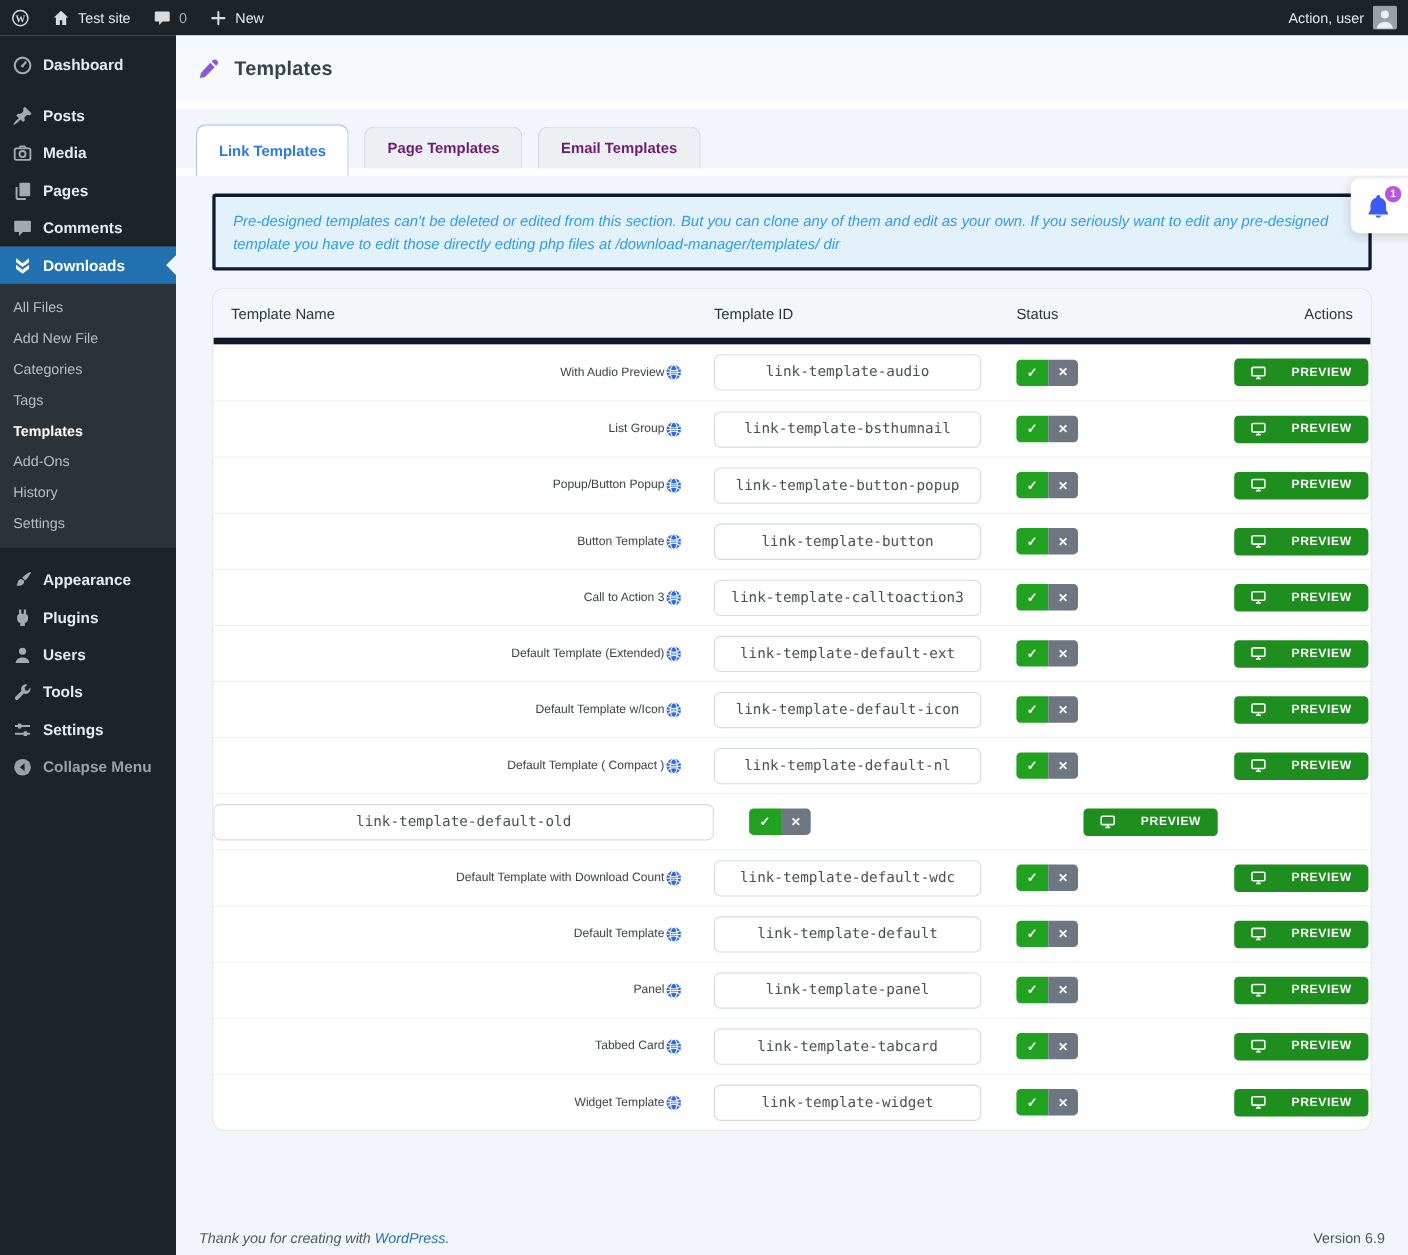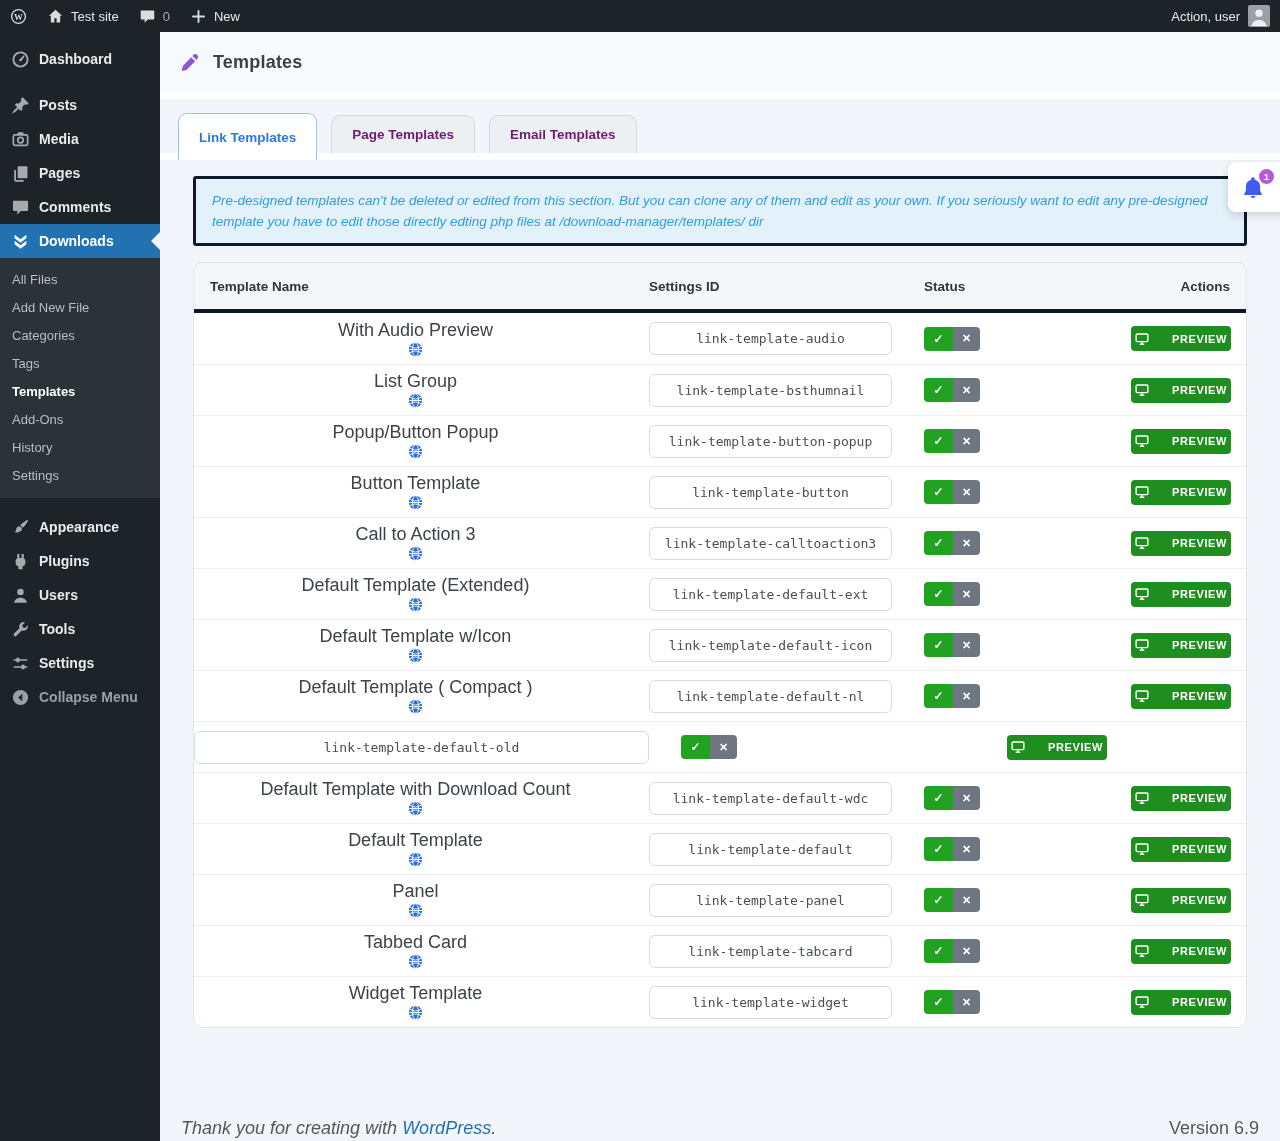--- a/index.html
+++ b/index.html
@@ -68,51 +68,51 @@
   .tabs-strip { height:7px; background:#fff; }
 
   .notice {
     margin:16px 33px 0; background:#e3f1fb; border:3px solid #0f172a; border-radius:3px;
     padding:11px 16px; font-style:italic; color:#2d9ee2; font-size:13.5px; line-height:21px;
   }
 
   
   .tablebox { margin:16px 33px 0; background:#fff; border:1px solid #e0e6ec; border-radius:10px; overflow:hidden; }
   .trow { display:grid; grid-template-columns:455px 243px 230px 1fr; align-items:center; }
-  .thead { height:50px; background:#f4f7fa; border-bottom:4px solid #0f172a; font-weight:700; color:#2f353b; font-size:13.5px; }
+  .thead { height:50px; background:#f4f7fa; border-bottom:6px solid #0f172a; font-weight:400; color:#2f353b; font-size:13.5px; }
   .th-name { padding-left:16px; }
   .th-status { padding-left:32px; }
   .th-actions { text-align:right; padding-right:16px; }
   .row { height:51px; }
   .rows .row + .row { border-top:1px solid #edf0f3; }
-  .cell-name { display:flex; align-items:center; justify-content:flex-end; padding:0 28px 0 16px; color:#3c434a; font-size:18px;flex-direction:column; }
+  .cell-name { display:flex; align-items:center; justify-content:flex-end; padding:0 28px 0 16px; color:#3c434a; font-size:11px; }
   .globe { width:17px; height:17px; flex:none; }
   .cell-id input {
     width:100%; height:33px; border:1px solid #d5dbe1; border-radius:6px; background:#fff;
     text-align:center; font-family:"DejaVu Sans Mono", monospace; font-size:13px; color:#4a4f55; outline:none;
   }
   .cell-status { padding-left:32px; display:flex; }
   .btn-check {
     width:29px; height:24px; background:#21a321; color:#fff; border:none; border-radius:4px 0 0 4px;
     font-size:12px; font-weight:700; display:flex; align-items:center; justify-content:center; cursor:pointer;
   }
   .btn-x {
     width:27px; height:24px; background:#6e7781; color:#fff; border:none; border-radius:0 4px 4px 0;
     font-size:11px; font-weight:700; display:flex; align-items:center; justify-content:center; cursor:pointer;
   }
   .cell-actions { display:flex; justify-content:flex-end; padding-right:15px; }
   .btn-preview {
     height:25px; display:flex; align-items:center; gap:23px; background:#1e8e1e; color:#fff; border:none;
-    border-radius:4px; padding:0 4px; font-size:11px; font-weight:700; letter-spacing:.6px;
+    border-radius:4px; padding:0 15px; font-size:11px; font-weight:700; letter-spacing:.6px;
     cursor:pointer; font-family:inherit;
   }
   .btn-preview .mon { width:14px; height:14px; }
 
   
-  .footerbar { display:flex; justify-content:space-between; align-items:center; margin:90px 21px 0; font-size:18px; color:#50575e; }
+  .footerbar { display:flex; justify-content:space-between; align-items:center; margin:90px 21px 0; font-size:13px; color:#50575e; }
   .footer-left { font-style:italic; }
   .footer-left a { color:#2271b1; cursor:pointer; }
 
   
   .bell-box {
     position:absolute; top:162px; left:1228px; width:72px; height:50px; background:#fff;
     border-radius:8px; box-shadow:0 3px 10px rgba(0,0,0,.15);
     display:flex; align-items:center; padding-left:13px; z-index:20;
   }
   .bell { width:24px; height:24px; position:relative; cursor:pointer; }
@@ -316,21 +316,21 @@
     </div>
   <div class="tabs-strip"></div>
 
   <div class="notice">
     <span>Pre-designed templates can't be deleted or edited from this section. But you can clone any of them and edit as your own. If you seriously want to edit any pre-designed template you have to edit those directly edting php files at /download-manager/templates/ dir</span>
   </div>
 
   <div class="tablebox">
     <div class="trow thead">
       <div class="th-name">Template Name</div>
-      <div>Settings ID</div>
+      <div>Template ID</div>
       <div class="th-status">Status</div>
       <div class="th-actions">Actions</div>
     </div>
     <div class="rows" id="rows-host">
         <div class="trow row">
     <div class="cell-name">
       <span>With Audio Preview</span>
       <span class="globe">
               <svg viewBox="0 0 20 20" width="100%" height="100%">
                 <circle cx="10" cy="10" r="7.8" fill="#2d6cdf"></circle>

